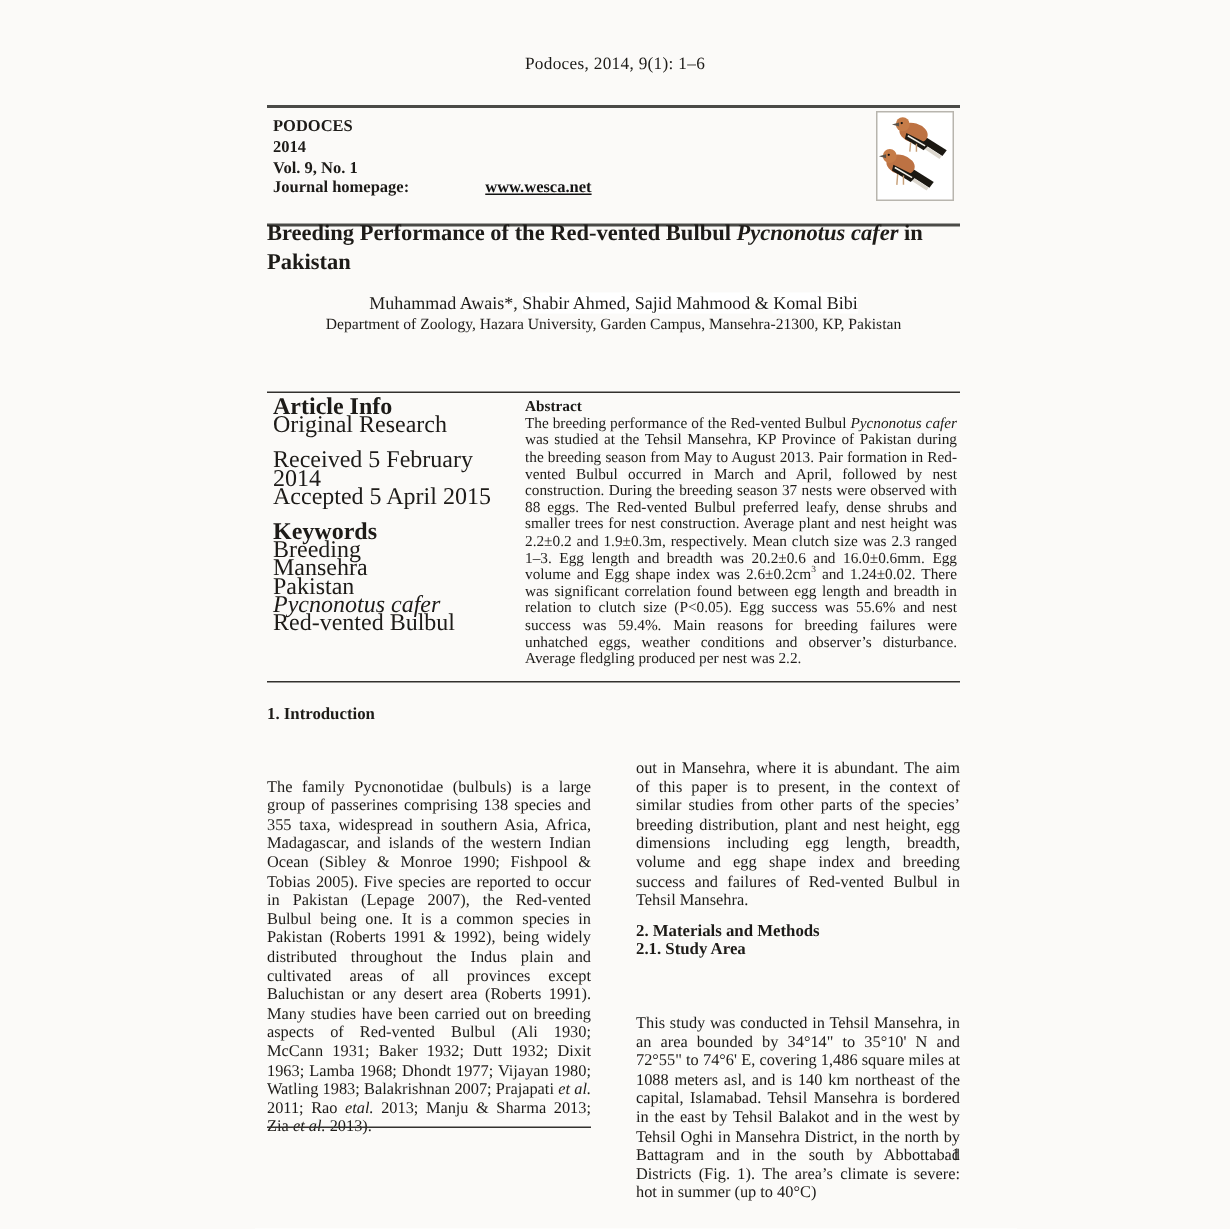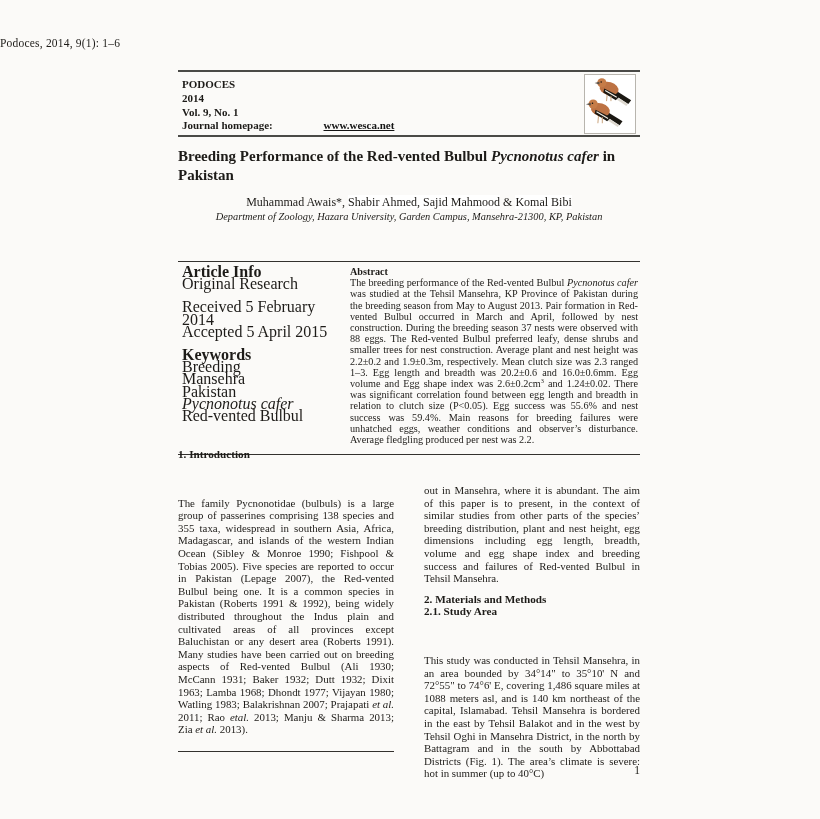--- a/index.html
+++ b/index.html
@@ -6,25 +6,25 @@
   html,body { background:#ffffff; }
   .page {
     position:relative; width:820px; height:819px;
     background:var(--page-bg, #fbfaf8);
     color:var(--ink, #1d1b18);
     font-family:"Liberation Serif", serif;
     overflow:hidden;
   }
   .running-head {
     position:absolute; top:37px; left:0; width:820px;
-    text-align:left; font-size:11.5px; letter-spacing:.2px;
+    text-align:center; font-size:11.5px; letter-spacing:.2px;
   }
   
   .journal-box {
-    position:absolute; left:178px; top:70px; width:462px; height:67px;
+    position:absolute; left:178px; top:70px; width:462px; height:81px;
     border-top:2.5px solid var(--rule-dark, #4a4a47);
     border-bottom:2.5px solid var(--rule-dark, #4a4a47);
   }
   .journal-meta {
     position:absolute; left:4px; top:6px;
     font-weight:bold; font-size:11px; line-height:13.8px;
   }
   .journal-meta .link { text-decoration:underline; color:var(--link, #131313); cursor:pointer;margin-left:48px; }
   .logo-frame {
     position:absolute; right:4px; top:2px; width:52px; height:60px;
@@ -35,37 +35,37 @@
   .title {
     position:absolute; left:178px; top:147px; width:462px;
     font-size:15px; font-weight:bold; line-height:18.5px;
   }
   .authors {
     position:absolute; left:178px; top:195px; width:462px;
     text-align:center; font-size:12px;font-family:Liberation Serif, serif;
   }
   .affiliation {
     position:absolute; left:178px; top:211px; width:462px;
-    text-align:center; font-size:10.4px; font-style:italic;
+    text-align:center; font-size:10.4px; 
   }
   
   .info-box {
     position:absolute; left:178px; top:261px; width:462px; min-height:185px;
     border-top:1.5px solid var(--rule-thin, #33312e);
     border-bottom:1.5px solid var(--rule-thin, #33312e);
     display:flex; padding:4px 2px 9px 4px;
   }
   .info-col { width:168px; flex:none; font-size:16px; line-height:12.2px; }
   .abs-col  { flex:1; font-size:10.2px; line-height:11.2px; }
   .abs-col .just { text-align:justify; }
   .gap { height:11px; }
   .b { font-weight:bold; }
   
   .columns {
-    position:absolute; left:178px; top:448px; width:462px;
+    position:absolute; left:178px; top:470px; width:462px;
     display:flex; column-gap:30px;
   }
   .col { width:216px; flex:none; font-size:10.9px; line-height:12.6px; text-align:justify; }
   .col .h { font-weight:bold; font-size:11.2px; text-align:left; }
   .col p { text-align:justify;margin-top:36px; }
   .indent { text-indent:14px; }
   .mt { margin-top:8px; }
   
   .footnote-rule {
     position:absolute; left:178px; top:751px; width:216px;

